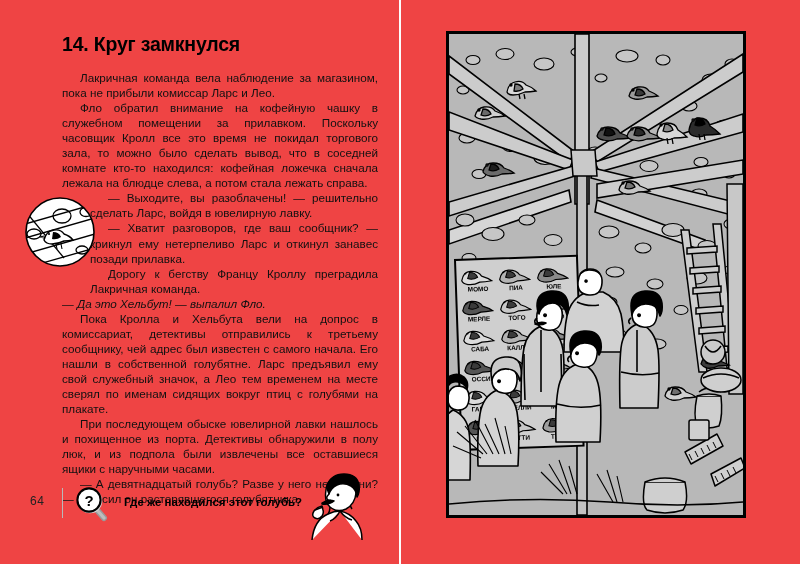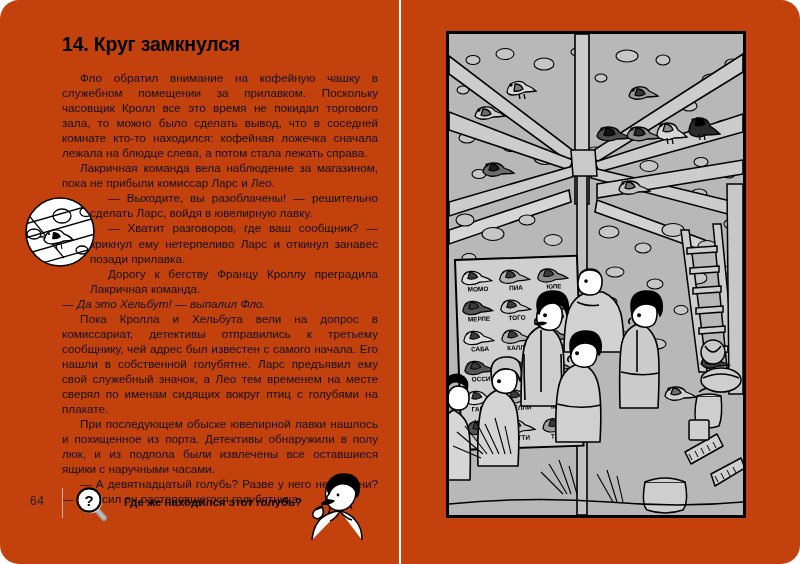--- a/index.html
+++ b/index.html
@@ -13,22 +13,21 @@
     position: relative;
     overflow: hidden;
     font-family: "Liberation Sans", sans-serif;
     color: #000;
   }
 
   
   #spread {
     position: absolute;
     inset: 0;
-    background: #c2410c;
-    border-radius: 19px;
+    background: #ef4444;
   }
   #gutter {
     position: absolute;
     left: 399px;
     top: 0;
     width: 2px;
     height: 564px;
     background: linear-gradient(to right, #ffffff, #fbfbfb, #ffffff);
   }
 
@@ -148,22 +147,22 @@
 
 <div id="spread">
 
   <div id="gutter"></div>
 
   <div id="left-page">
 
     <div id="chapter-title">14. Круг замкнулся</div>
 
     <div id="story-text">
+      <p>Лакричная команда вела наблюдение за магазином, пока не прибыли комиссар Ларс и Лео.</p>
       <p>Фло обратил внимание на кофейную чашку в служебном помещении за прилавком. Поскольку часовщик Кролл все это время не покидал торгового зала, то можно было сделать вывод, что в соседней комнате кто-то находился: кофейная ложечка сначала лежала на блюдце слева, а потом стала лежать справа.</p>
-      <p>Лакричная команда вела наблюдение за магазином, пока не прибыли комиссар Ларс и Лео.</p>
       <p class="para-shift-1">— Выходите, вы разоблачены! — решительно сделать Ларс, войдя в ювелирную лавку.</p>
       <p class="para-shift-2">— Хватит разговоров, где ваш сообщник? — крикнул ему нетерпеливо Ларс и откинул занавес позади прилавка.</p>
       <p class="para-shift-2">Дорогу к бегству Францу Кроллу преградила Лакричная команда.</p>
       <p class="noindent">— Да это Хельбут! — выпалил Фло.</p>
       <p>Пока Кролла и Хельбута вели на допрос в комиссариат, детективы отправились к третьему сообщнику, чей адрес был известен с самого начала. Его нашли в собственной голубятне. Ларс предъявил ему свой служебный значок, а Лео тем временем на месте сверял по именам сидящих вокруг птиц с голубями на плакате.</p>
       <p>При последующем обыске ювелирной лавки нашлось и похищенное из порта. Детективы обнаружили в полу люк, и из подпола были извлечены все оставшиеся ящики с наручными часами.</p>
       <p>— А девятнадцатый голубь? Разве у него нет имени? — спросил он растерявшегося голубятника.</p>
     </div>
 
     <div id="circle-inset">

